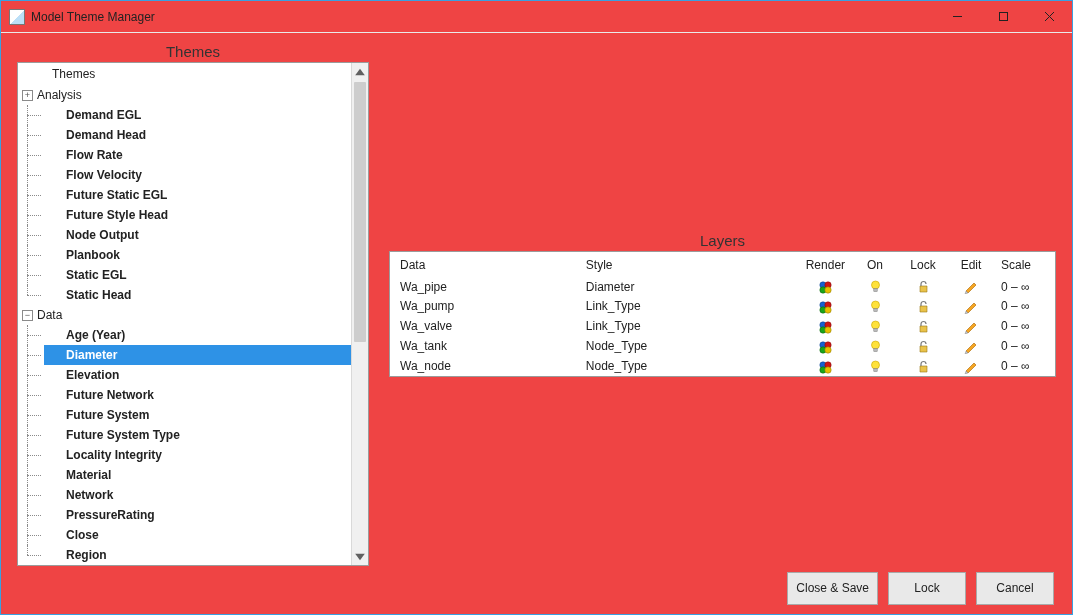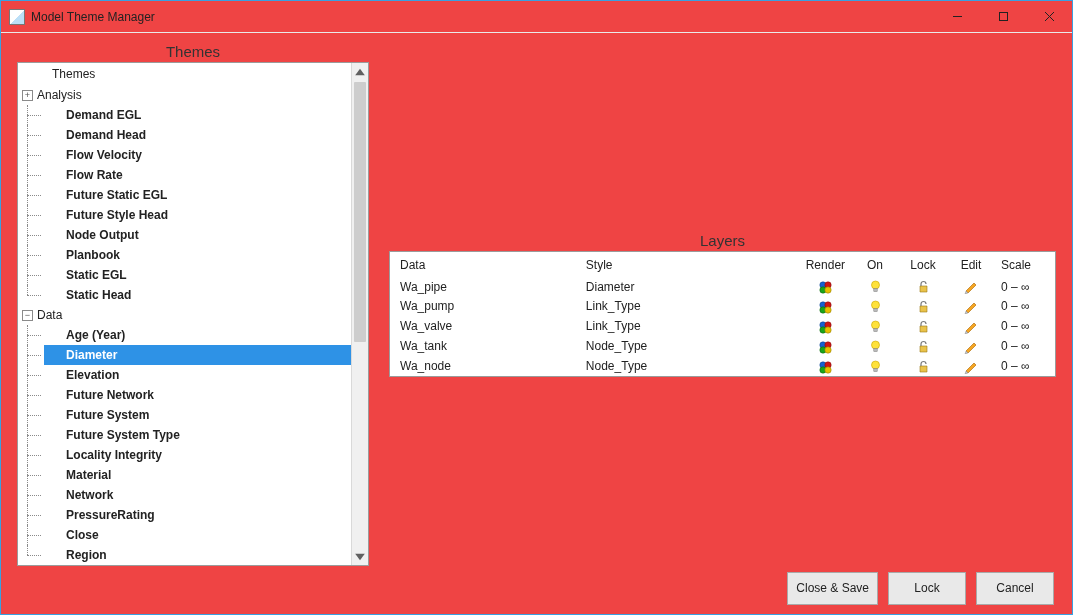--- a/index.html
+++ b/index.html
@@ -253,25 +253,25 @@
               <div class="tree-leaf">
                 <span class="branch"></span>
                 <span class="leaf-label">Demand EGL</span>
               </div>
               <div class="tree-leaf">
                 <span class="branch"></span>
                 <span class="leaf-label">Demand Head</span>
               </div>
               <div class="tree-leaf">
                 <span class="branch"></span>
+                <span class="leaf-label">Flow Rate</span>
+              </div>
+              <div class="tree-leaf">
+                <span class="branch"></span>
                 <span class="leaf-label">Flow Velocity</span>
-              </div>
-              <div class="tree-leaf">
-                <span class="branch"></span>
-                <span class="leaf-label">Flow Rate</span>
               </div>
               <div class="tree-leaf">
                 <span class="branch"></span>
                 <span class="leaf-label">Future Static EGL</span>
               </div>
               <div class="tree-leaf">
                 <span class="branch"></span>
                 <span class="leaf-label">Future Style Head</span>
               </div>
               <div class="tree-leaf">

